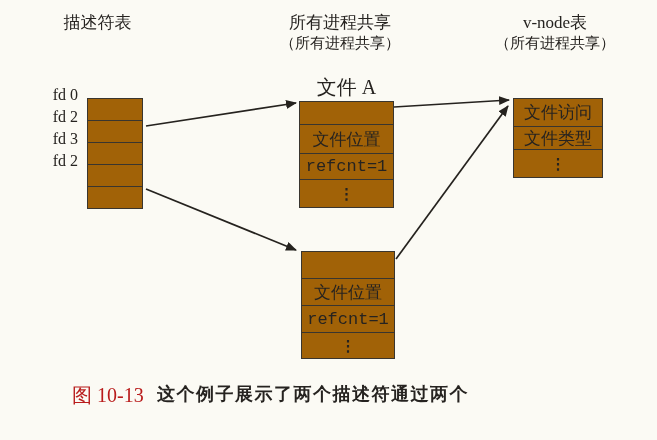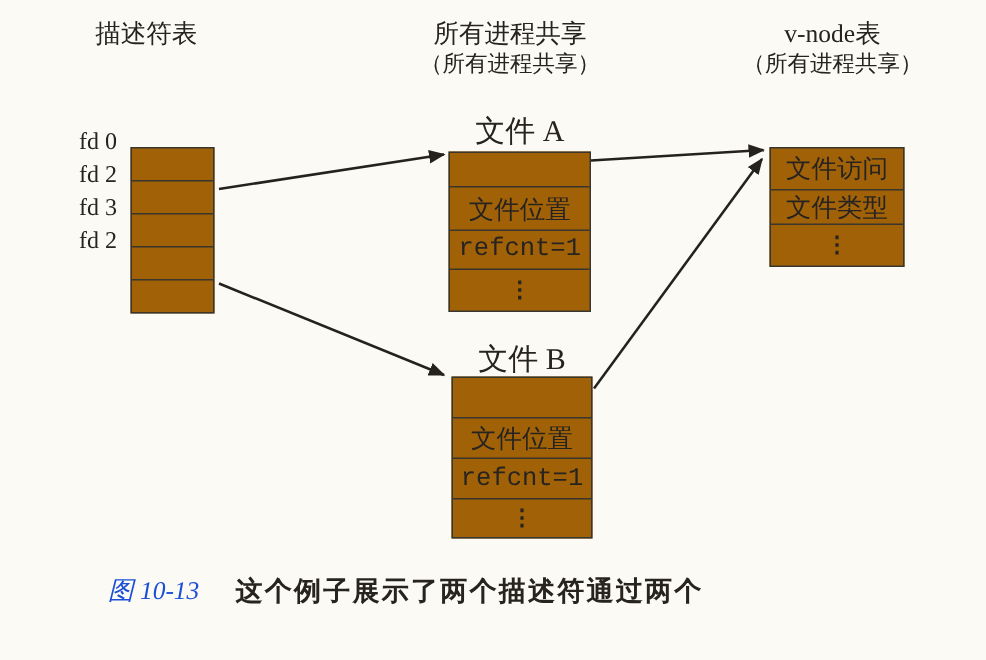--- a/index.html
+++ b/index.html
@@ -41,21 +41,21 @@
   .row.h28 { height: 28px; } .row.h29 { height: 29px; }
   .row.mono { font-family: "Liberation Mono", "DejaVu Sans Mono", monospace; font-size: 17px; letter-spacing: 0; }
   .row.dots { font-size: 15px; font-weight: bold; letter-spacing: 0; }
 
   
   svg.arrows { position: absolute; left: 0; top: 0; width: 657px; height: 440px; pointer-events: none; }
   svg.arrows line { stroke: #25221e; stroke-width: 1.7; }
 
   
   .caption { position: absolute; left: 0; top: 380px; width: 657px; }
-  .caption .cap-label { position: absolute; left: 72px; top: 2px; font-size: 17px; color: #1d4ed8; font-style: italic; }
+  .caption .cap-label { position: absolute; left: 72px; top: 2px; font-size: 20px; color: #b91c1c; }
   .caption .cap-text { position: absolute; left: 157px; top: 0; width: 440px; font-size: 18px; font-weight: bold; line-height: 28px; letter-spacing: 1.5px; }
 </style>
 </head>
 <body>
 
 <div class="figure">
 
   <div class="col-header hdr-descriptor">
     <div class="t">描述符表</div>
   </div>
@@ -84,21 +84,20 @@
   </div>
 
   <div class="file-title title-a">文件 A</div>
   <div class="box-table file-a">
     <div class="row h22"></div>
     <div class="row h29">文件位置</div>
     <div class="row h26 mono">refcnt=1</div>
     <div class="row h28 dots">⋮</div>
   </div>
 
-  <div class="file-title title-b">文件 B</div>
   <div class="box-table file-b">
     <div class="row h26"></div>
     <div class="row h27">文件位置</div>
     <div class="row h27 mono">refcnt=1</div>
     <div class="row h26 dots">⋮</div>
   </div>
 
   <div class="box-table vnode-table">
     <div class="row h27">文件访问</div>
     <div class="row h23">文件类型</div>

